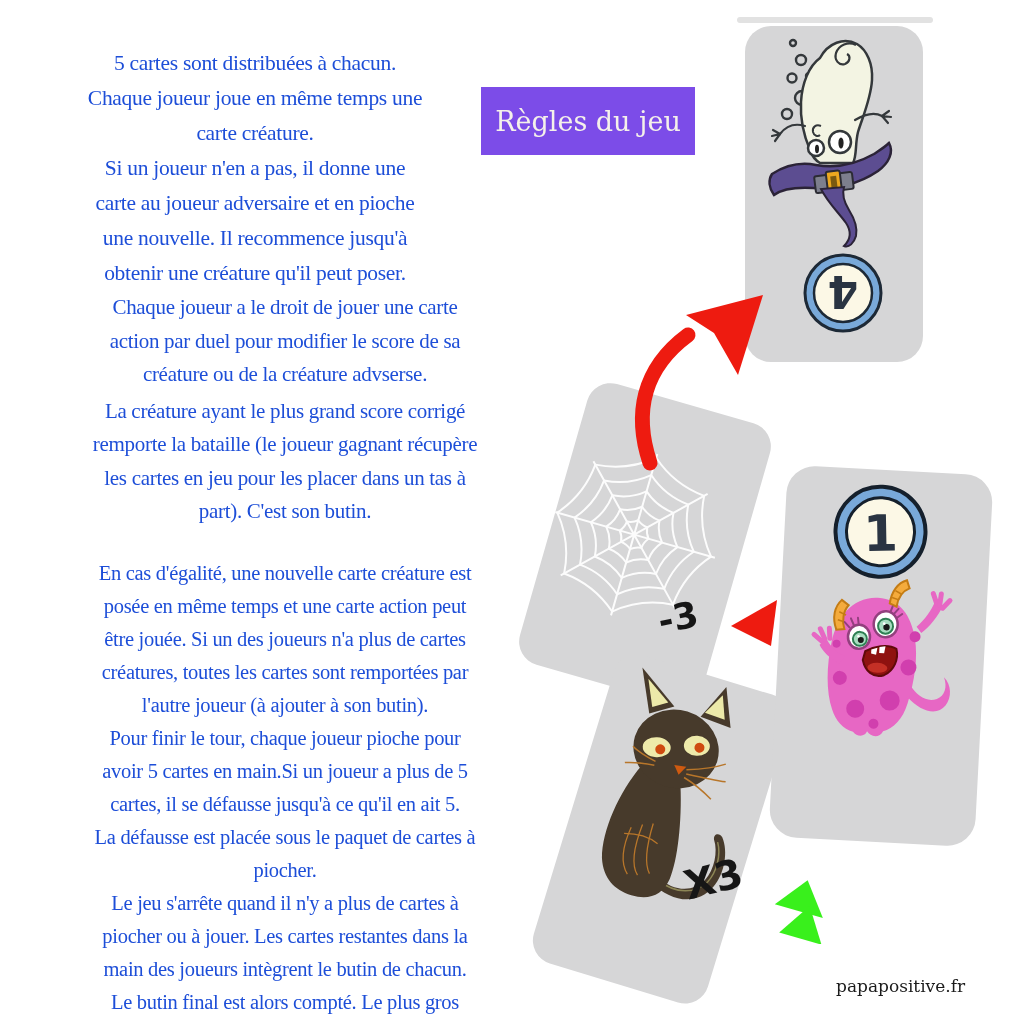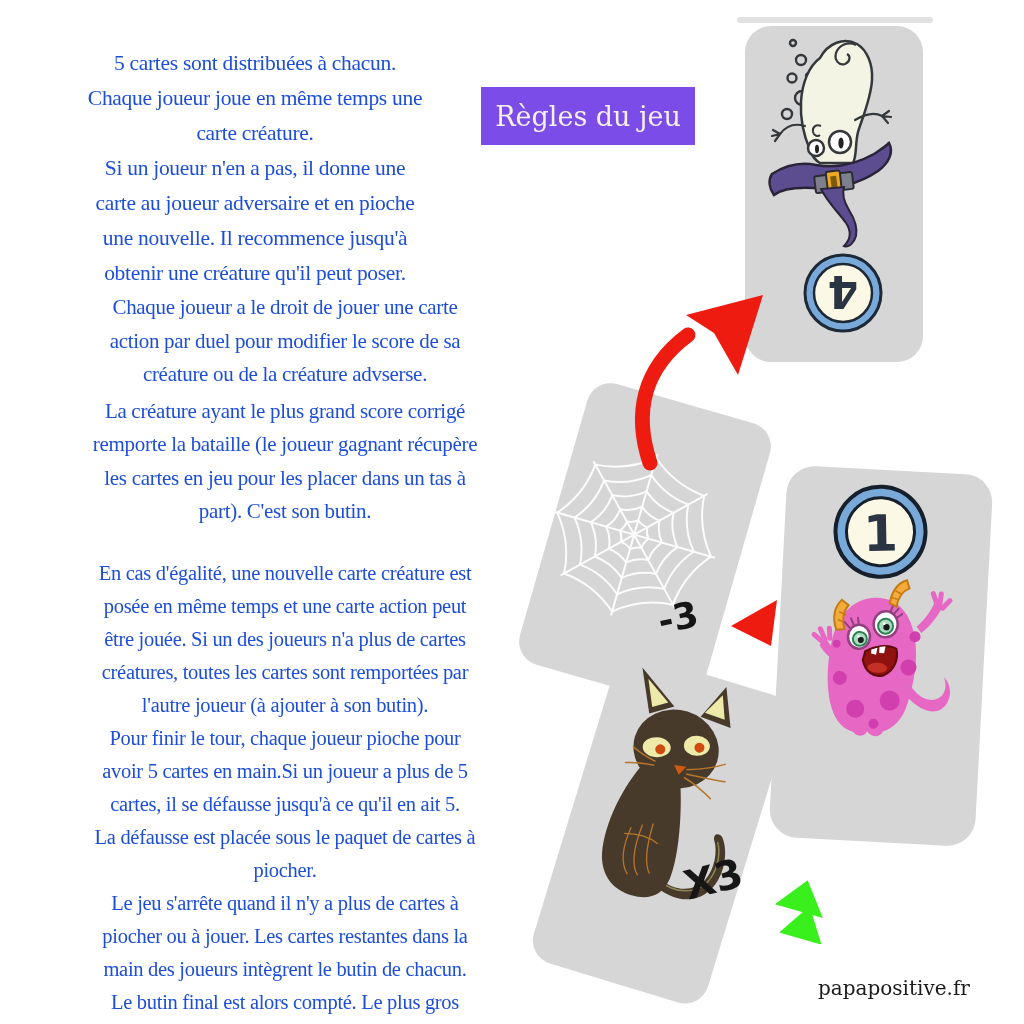--- a/index.html
+++ b/index.html
@@ -13,43 +13,43 @@
     position:absolute;left:0;top:46px;width:570px;z-index:1;
     text-align:center;color:#1d4ed8;letter-spacing:-0.3px;font-family:Liberation Serif, serif;
   }
   .rules p{white-space:pre-line;margin:0;}
   .rules .p1{font-size:21.5px;line-height:35px;max-width:510px;}
   .rules .p2{font-size:21px;line-height:33.5px;}
   .rules .p3{font-size:21px;line-height:33.5px;margin-top:3px;text-align:center;}
   .rules .p4{font-size:20.5px;line-height:33px;margin-top:28px;}
   
   .banner{
-    position:absolute;left:481px;top:87px;width:214px;height:58px;z-index:4;
+    position:absolute;left:481px;top:87px;width:214px;height:68px;z-index:4;
     background:#7c4ce8;color:#f5f1ea;display:flex;align-items:center;justify-content:center;
     font-size:27px;
   }
   
   .card{position:absolute;background:#d6d6d7;border-radius:24px;overflow:hidden;}
   #ghost-card{left:745px;top:26px;width:178px;height:336px;border-radius:26px;z-index:2;}
   #deck-edge{position:absolute;left:737px;top:17px;width:196px;height:6px;background:#e2e2e2;border-radius:3px;z-index:2;}
   #web-card{left:550px;top:398px;width:190px;height:292px;transform:rotate(16deg);z-index:2;}
   #monster-card{left:778px;top:470px;width:206px;height:372px;transform:rotate(3deg);border-radius:28px;z-index:3;}
   #cat-card{left:570px;top:668px;width:182px;height:322px;transform:rotate(17deg);z-index:2;}
   .card svg{position:absolute;left:0;top:0;}
   
   .deco{position:absolute;z-index:6;}
   .value-label{
     position:absolute;z-index:7;font-family:"DejaVu Sans", sans-serif;font-weight:700;color:#161616;
   }
   #minus3-label{left:658px;top:597px;font-size:36px;transform:rotate(-12deg);}
   #x3-label{left:684px;top:856px;font-size:40px;transform:rotate(-14deg);}
   
   .site-credit{
-    position:absolute;left:818px;top:976px;z-index:4;
-    font-size:20px;color:#1b1b1b;
+    position:absolute;left:836px;top:976px;z-index:4;
+    font-size:17px;color:#1b1b1b;
   }
 </style>
 </head>
 <body>
 
 <div class="rules">
   <p class="p1">5 cartes sont distribuées à chacun.
 Chaque joueur joue en même temps une
 carte créature.
 Si un joueur n'en a pas, il donne une

